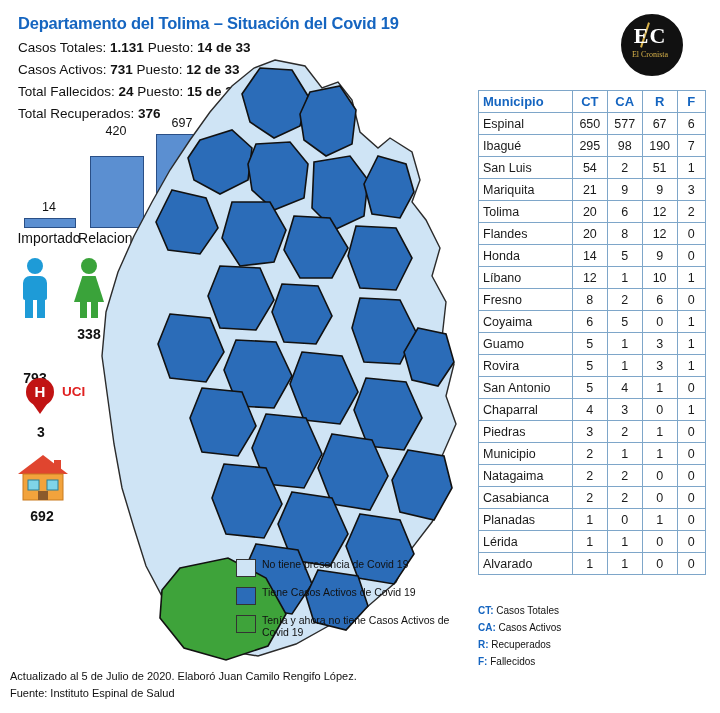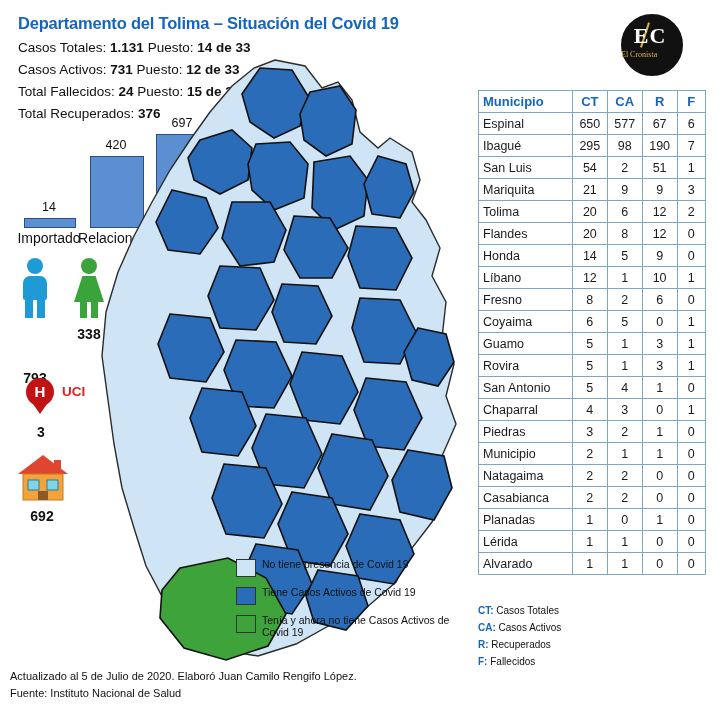--- a/index.html
+++ b/index.html
@@ -34,21 +34,21 @@
   #logo .circle{
     position:absolute;left:7px;top:0px;width:58px;height:58px;border-radius:50%;
     background:#111;border:2px solid #111;
   }
   #logo .ec{
     position:absolute;left:7px;top:9px;width:58px;text-align:center;
     color:#fff;font-family:"Liberation Serif",serif;font-size:22px;font-weight:bold;
     letter-spacing:1px;
   }
   #logo .sub{
-    position:absolute;left:7px;top:36px;width:58px;text-align:left;
+    position:absolute;left:7px;top:36px;width:58px;text-align:center;
     color:#d9b34a;font-family:"Liberation Serif",serif;font-size:8px;
   }
   #logo .slash{
     position:absolute;left:30px;top:8px;width:2px;height:26px;background:#d9b34a;
     transform:rotate(18deg);
   }
 
   
   #barchart{left:8px;top:120px;width:236px;height:128px;}
   .bar{position:absolute;background:#5b8fd1;border:1px solid #2a4f86;}
@@ -131,21 +131,21 @@
   <div class="sub">El Cronista</div>
 </div>
 
 <div class="abs" id="barchart">
 
   <div class="bar" style="left:16px;top:98px;width:50px;height:8px;"></div>
   <div class="barval" style="left:16px;top:80px;width:50px;">14</div>
   <div class="barcat" style="left:2px;top:110px;width:78px;">Importado</div>
 
   <div class="bar" style="left:82px;top:36px;width:52px;height:70px;"></div>
-  <div class="barval" style="left:82px;top:18px;width:52px;">420</div>
+  <div class="barval" style="left:82px;top:4px;width:52px;">420</div>
   <div class="barcat" style="left:68px;top:110px;width:82px;">Relacionado</div>
 
   <div class="bar" style="left:148px;top:14px;width:52px;height:92px;"></div>
   <div class="barval" style="left:148px;top:-4px;width:52px;">697</div>
   <div class="barcat" style="left:142px;top:110px;width:70px;">En estudio</div>
 </div>
 
 <div class="abs" id="people">
 
   <div class="person" style="left:8px;top:0px;width:34px;height:60px;">
@@ -425,14 +425,14 @@
   <div>
     <b>R:</b><span> Recuperados</span>
   </div>
   <div>
     <b>F:</b><span> Fallecidos</span>
   </div>
 </div>
 
 <div class="abs" id="footer">
   <div>Actualizado al 5 de Julio de 2020. Elaboró Juan Camilo Rengifo López.</div>
-  <div>Fuente: Instituto Nacional de Salud</div>
+  <div>Fuente: Instituto Espinal de Salud</div>
 </div>
 
 </body></html>

